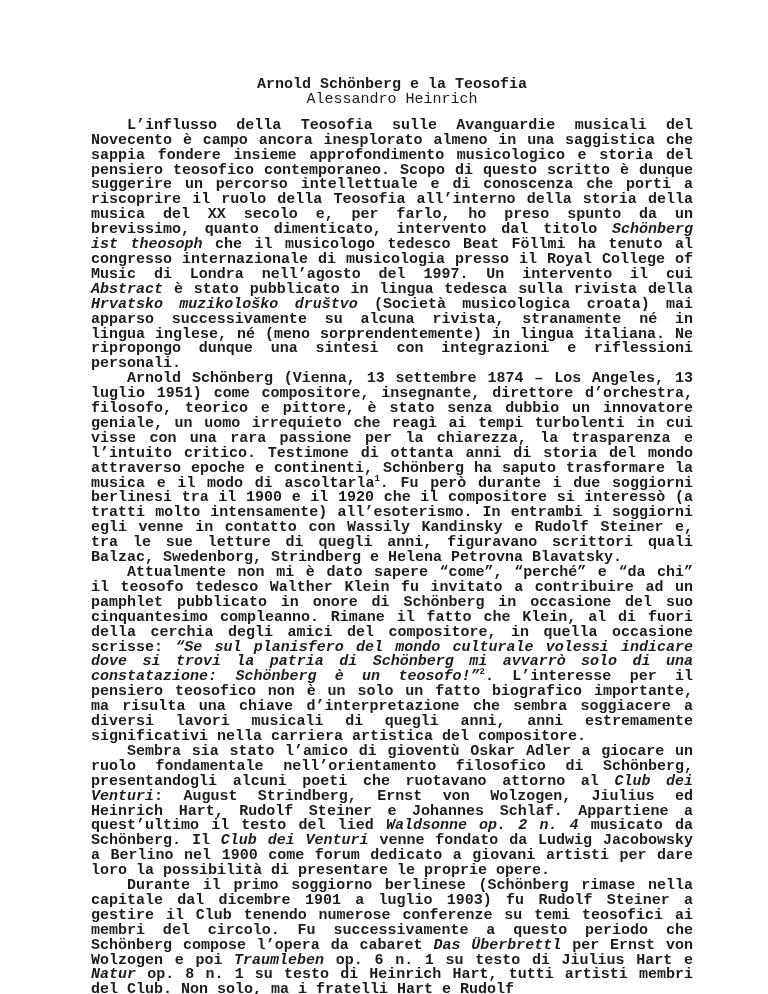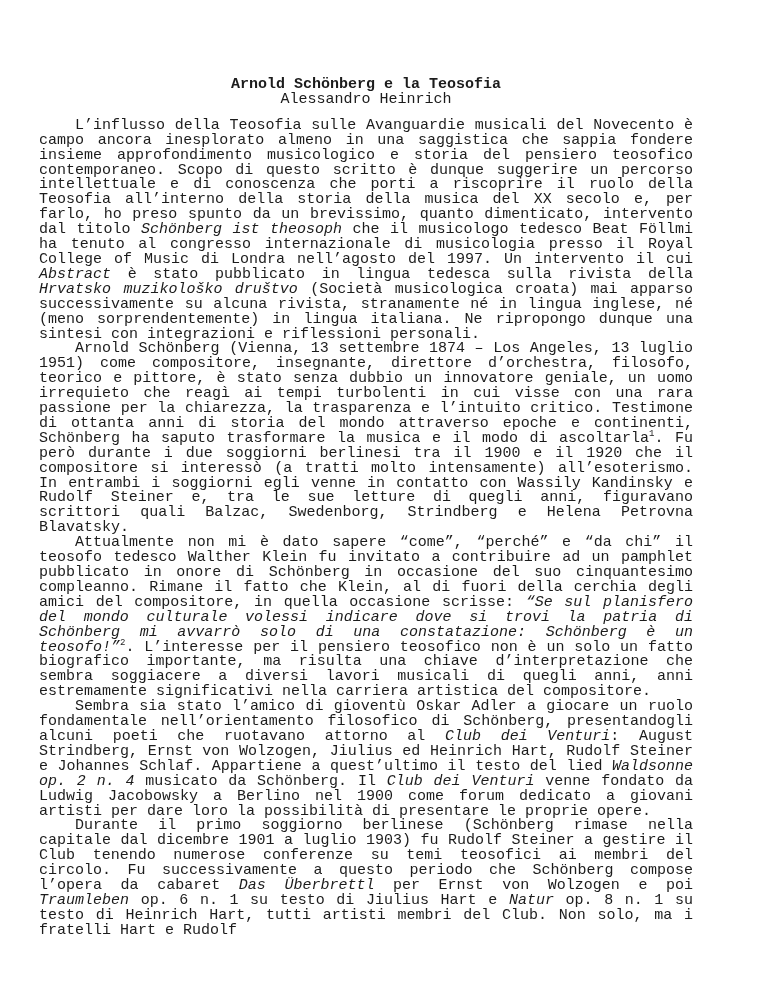--- a/index.html
+++ b/index.html
@@ -7,21 +7,21 @@
     padding: 0;
     background: #ffffff;
   }
   .page {
     position: relative;
     width: 768px;
     height: 994px;
     margin: 0 auto;
     background: #ffffff;
     box-sizing: border-box;
-    padding: 78px 75px 0 39px;
+    padding: 78px 75px 0 91px;
     overflow: hidden;
     font-family: "Liberation Mono", "DejaVu Sans Mono", monospace;
     font-size: 15px;
     line-height: 14.9px;
     color: #1c1c1c;
   }
   .doc-header {
     text-align: center;
     margin-bottom: 11px;
   }
@@ -34,20 +34,21 @@
   .doc-author {
     margin: 0;
     font-weight: normal;
     font-size: 15px;
   }
   .doc-body .para {
     margin: 0;
     text-align: justify;
     text-indent: 36px;
     word-break: normal;
+    font-weight: bold;
   }
   .italic {
     font-style: italic;
   }
   sup {
     font-size: 9px;
     line-height: 0;
     vertical-align: super;
   }
 </style>

